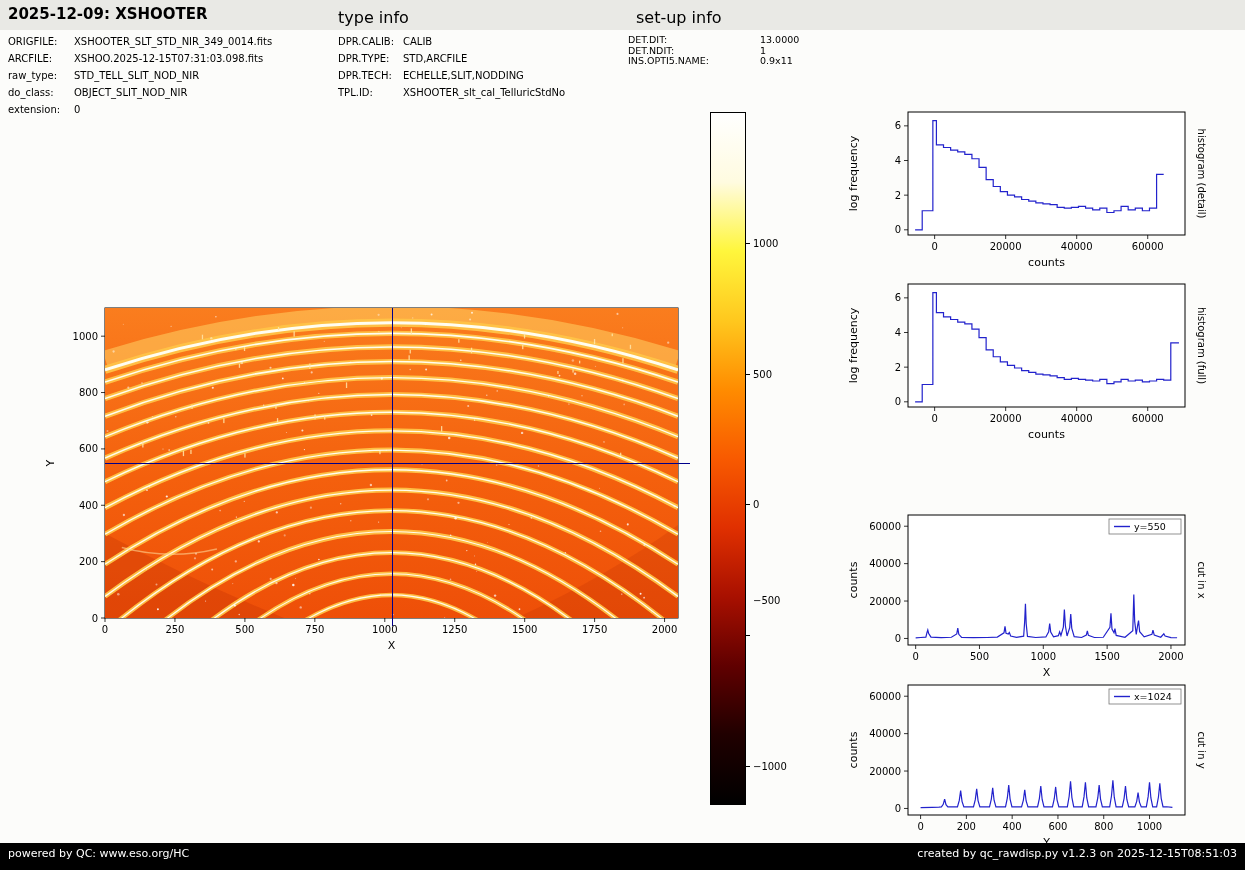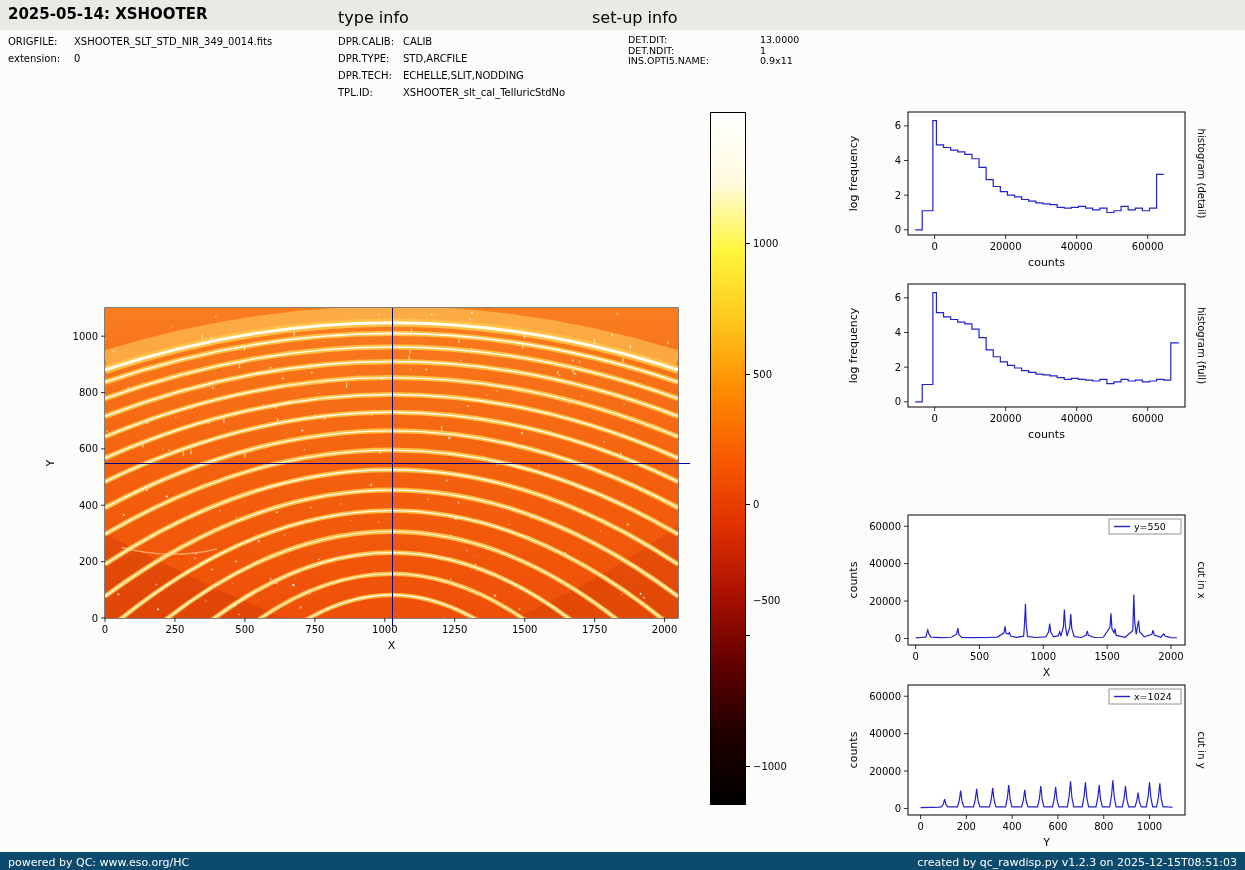--- a/index.html
+++ b/index.html
@@ -2,58 +2,70 @@
 <html><head>
 <meta charset="utf-8">
 <style>
   *{margin:0;padding:0;box-sizing:border-box}
   body{font-family:"DejaVu Sans","Liberation Sans",sans-serif;background:#fff;color:#000}
   .page{position:relative;width:1245px;height:870px;background:#fcfcfa;overflow:hidden}
   .topbar{position:absolute;left:0;top:0;width:100%;height:30px;background:#e9e9e5}
   .page-title{position:absolute;left:8px;top:5px;font-size:15px;font-weight:bold;white-space:nowrap}
   .section-heading{position:absolute;top:8px;font-size:16px;white-space:nowrap}
   #type-info-heading{left:338px}
-  #setup-info-heading{left:592px}
+  #setup-info-heading{left:636px}
   .info-col{position:absolute}
   .info-row{display:flex;white-space:nowrap}
   #info-left .info-row,#info-mid .info-row{height:17px;font-size:10px}
   #info-left .info-label{width:66px}
   #info-mid .info-label{width:65px}
   #info-right .info-row{height:10.5px;font-size:9.5px}
   #info-right .info-label{width:132px}
   #info-left{left:8px;top:36px}
   #info-mid{left:338px;top:36px}
   #info-right{left:628px;top:34px}
   .chart-svg{position:absolute;z-index:1;pointer-events:none}
   .echelle{position:absolute;z-index:2;pointer-events:none}
   .crosshair{position:absolute;z-index:3;pointer-events:none}
   .colorbar-frame{position:absolute;border:1px solid #000;z-index:1}
   .colorbar-gradient{width:100%;height:100%}
   .cb-tick{position:absolute;height:1px;width:4px;background:#000;z-index:1}
   .cb-label{position:absolute;font-size:10px;transform:translateY(-50%);z-index:1;white-space:nowrap}
-  .footer{position:absolute;left:0;bottom:0;width:100%;height:18px;background:#0c4a6e;color:#fff;font-size:11px;line-height:22px;z-index:4}
+  .footer{position:absolute;left:0;bottom:0;width:100%;height:27px;background:#000000;color:#fff;font-size:11px;line-height:22px;z-index:4}
   .footer-left{position:absolute;left:8px}
   .footer-right{position:absolute;right:8px}
   svg text{font-family:"DejaVu Sans","Liberation Sans",sans-serif;fill:#000}
 </style>
 </head>
 <body>
 
 <div class="page" id="page">
 
   <header class="topbar">
-    <span class="page-title">2025-05-14: XSHOOTER</span>
+    <span class="page-title">2025-12-09: XSHOOTER</span>
     <span class="section-heading" id="type-info-heading">type info</span>
     <span class="section-heading" id="setup-info-heading">set-up info</span>
   </header>
 
   <div class="info-col" id="info-left">
     <div class="info-row">
       <span class="info-label">ORIGFILE:</span>
       <span class="info-value">XSHOOTER_SLT_STD_NIR_349_0014.fits</span>
+    </div>
+    <div class="info-row">
+      <span class="info-label">ARCFILE:</span>
+      <span class="info-value">XSHOO.2025-12-15T07:31:03.098.fits</span>
+    </div>
+    <div class="info-row">
+      <span class="info-label">raw_type:</span>
+      <span class="info-value">STD_TELL_SLIT_NOD_NIR</span>
+    </div>
+    <div class="info-row">
+      <span class="info-label">do_class:</span>
+      <span class="info-value">OBJECT_SLIT_NOD_NIR</span>
     </div>
     <div class="info-row">
       <span class="info-label">extension:</span>
       <span class="info-value">0</span>
     </div>
   </div>
 
   <div class="info-col" id="info-mid">
     <div class="info-row">
       <span class="info-label">DPR.CALIB:</span>

